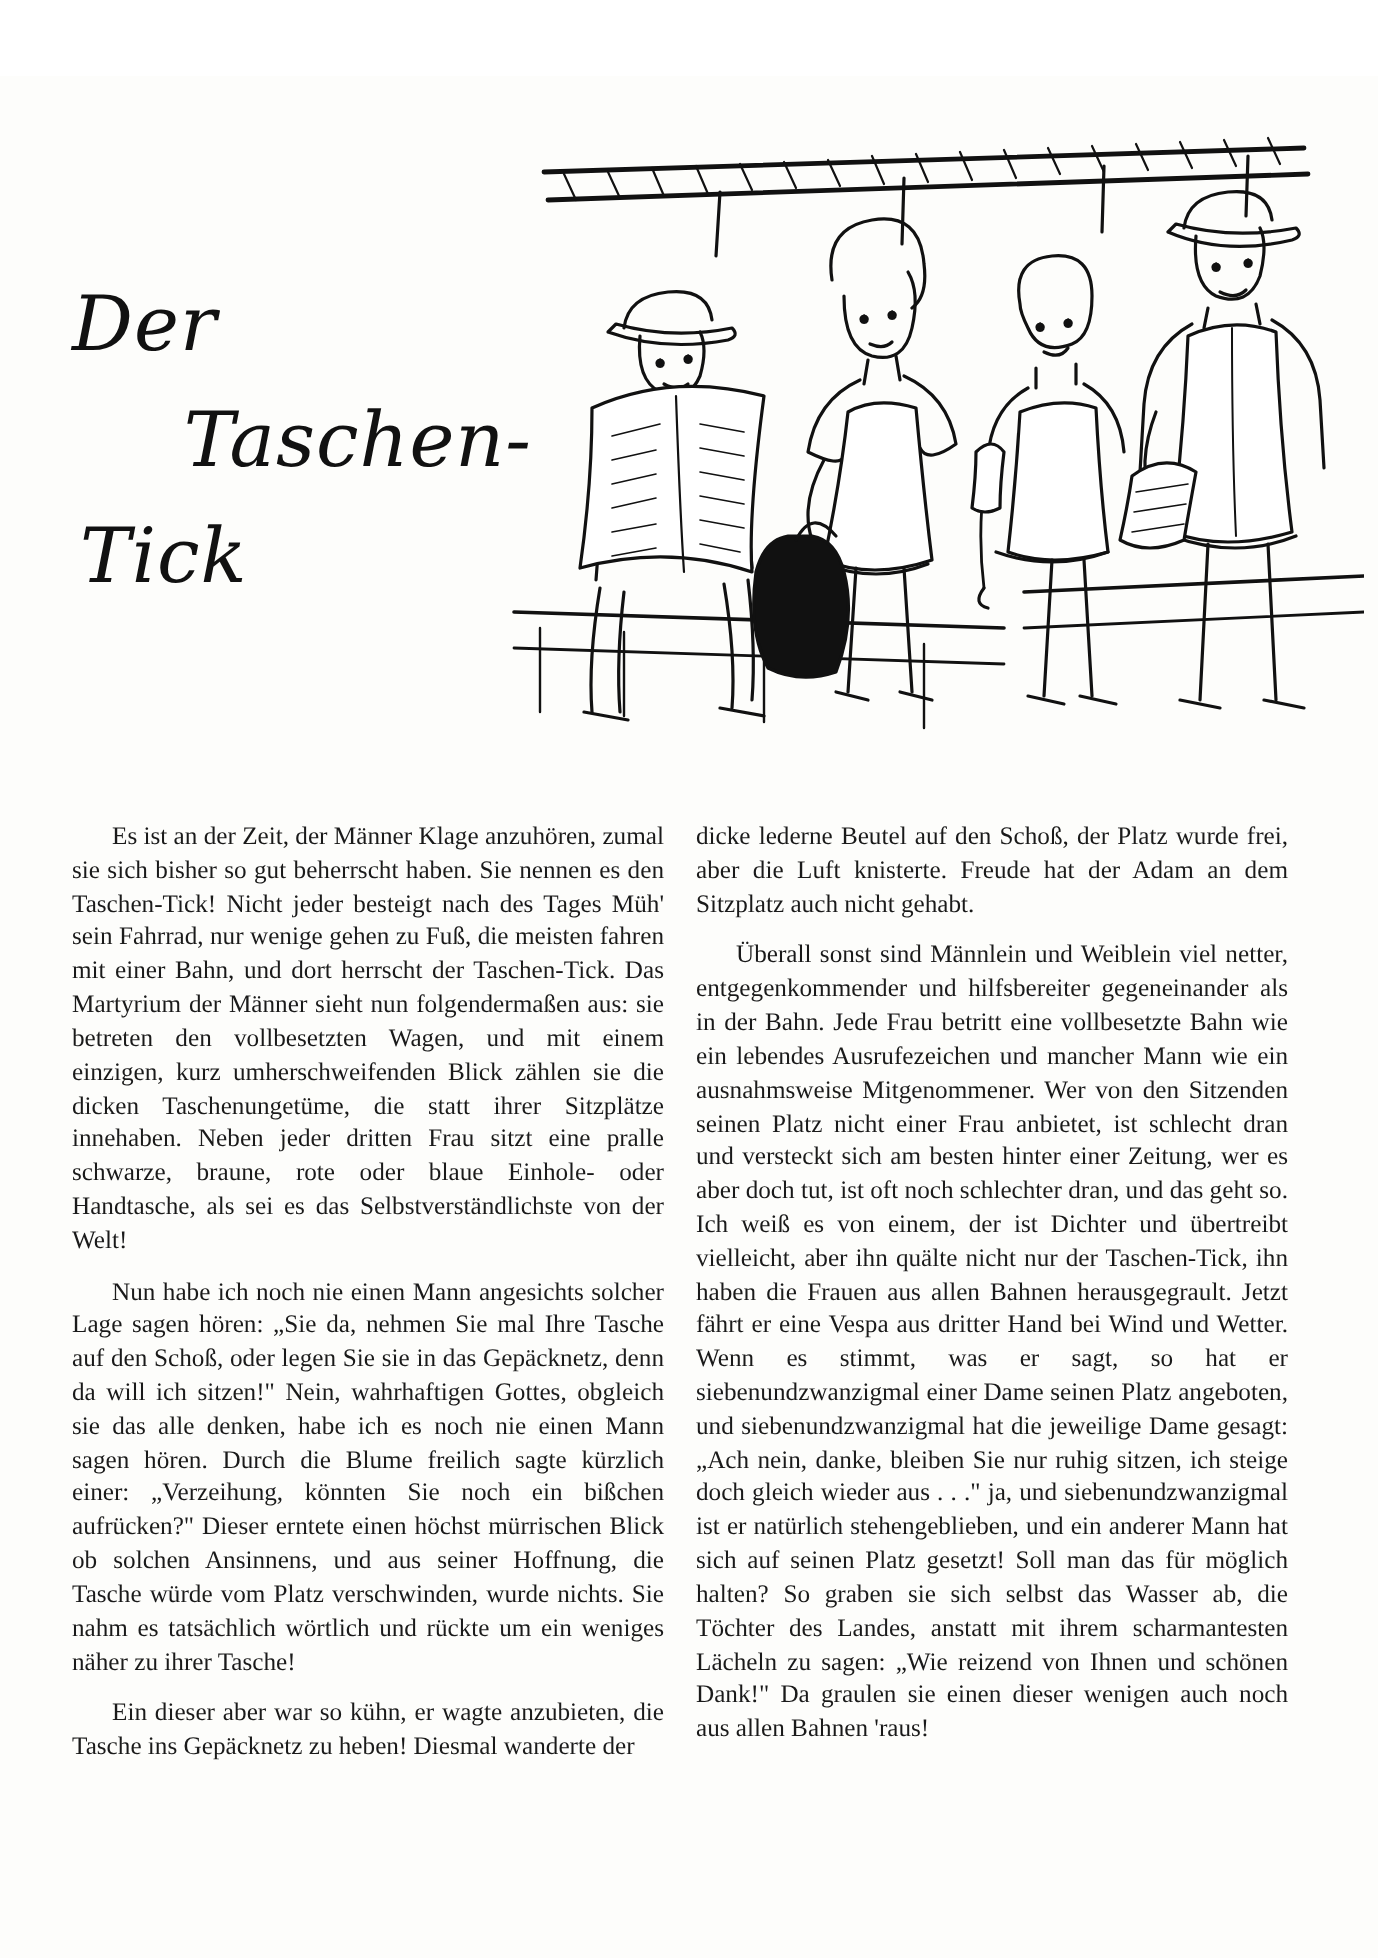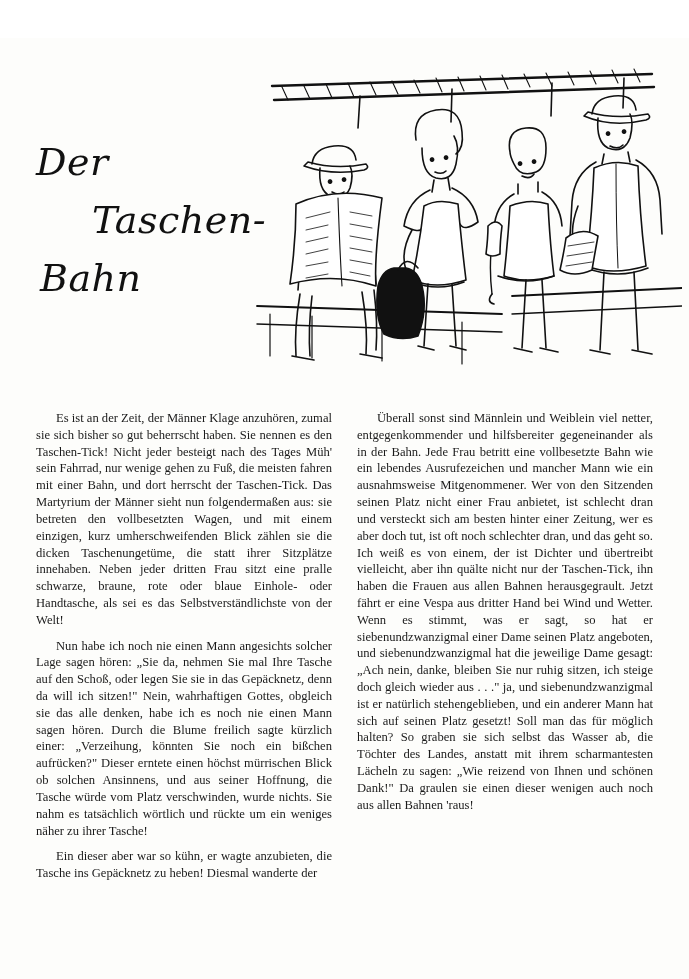--- a/index.html
+++ b/index.html
@@ -49,21 +49,20 @@
   .illus svg { display: block; }
 
   
   .columns {
     position: absolute;
     left: 36px;
     top: 372px;
     width: 617px;
     display: flex;
     gap: 16px;
-    justify-content: space-between;
   }
   .col {
     width: 296px;
     font-size: 12.6px;
     line-height: 1.335;
     text-align: justify;
     text-justify: inter-word;
     hyphens: auto;
   }
   .col p {
@@ -93,21 +92,21 @@
   }
 </style>
 </head>
 <body>
 
 <div class="page">
 
   <div class="title">
     <span class="tl tl1">Der</span>
     <span class="tl tl2">Taschen-</span>
-    <span class="tl tl3">Bahn</span>
+    <span class="tl tl3">Tick</span>
   </div>
 
   <div class="illus">
     <svg width="430" height="330" viewBox="0 0 430 330" fill="none" stroke="#111" stroke-width="1.6" stroke-linecap="round" stroke-linejoin="round">
 
       <g>
         <path d="M20 30 L400 18" stroke-width="2.4"></path>
         <path d="M22 44 L402 31" stroke-width="2.4"></path>
         <path d="M30 31 L36 44 M52 30 L58 43 M74 28 L80 42 M96 27 L102 41 M118 26 L124 39 M140 25 L146 38 M162 24 L168 37 M184 22 L190 36 M206 21 L212 35 M228 20 L234 34 M250 19 L256 33 M272 18 L278 31 M294 17 L300 30 M316 16 L322 29 M338 15 L344 28 M360 14 L366 27 M382 13 L388 26" stroke-width="1.1"></path>
       </g>
@@ -215,19 +214,20 @@
     </svg>
   </div>
 
   <div class="columns">
     <div class="col">
       <p class="indent">Es ist an der Zeit, der Männer Klage anzuhören, zumal sie sich bisher so gut beherrscht haben. Sie nennen es den Taschen-Tick! Nicht jeder besteigt nach des Tages Müh' sein Fahrrad, nur wenige gehen zu Fuß, die meisten fahren mit einer Bahn, und dort herrscht der Taschen-Tick. Das Martyrium der Männer sieht nun folgendermaßen aus: sie betreten den vollbesetzten Wagen, und mit einem einzigen, kurz umherschweifenden Blick zählen sie die dicken Taschenungetüme, die statt ihrer Sitzplätze innehaben. Neben jeder dritten Frau sitzt eine pralle schwarze, braune, rote oder blaue Einhole- oder Handtasche, als sei es das Selbstverständlichste von der Welt!</p>
       <p class="indent">Nun habe ich noch nie einen Mann angesichts solcher Lage sagen hören: „Sie da, nehmen Sie mal Ihre Tasche auf den Schoß, oder legen Sie sie in das Gepäcknetz, denn da will ich sitzen!" Nein, wahrhaftigen Gottes, obgleich sie das alle denken, habe ich es noch nie einen Mann sagen hören. Durch die Blume freilich sagte kürzlich einer: „Verzeihung, könnten Sie noch ein bißchen aufrücken?" Dieser erntete einen höchst mürrischen Blick ob solchen Ansinnens, und aus seiner Hoffnung, die Tasche würde vom Platz verschwinden, wurde nichts. Sie nahm es tatsächlich wörtlich und rückte um ein weniges näher zu ihrer Tasche!</p>
       <p class="indent">Ein dieser aber war so kühn, er wagte anzubieten, die Tasche ins Gepäcknetz zu heben! Diesmal wanderte der</p>
     </div>
     <div class="col">
+      <p>dicke lederne Beutel auf den Schoß, der Platz wurde frei, aber die Luft knisterte. Freude hat der Adam an dem Sitzplatz auch nicht gehabt.</p>
       <p class="indent">Überall sonst sind Männlein und Weiblein viel netter, entgegenkommender und hilfsbereiter gegeneinander als in der Bahn. Jede Frau betritt eine vollbesetzte Bahn wie ein lebendes Ausrufezeichen und mancher Mann wie ein ausnahmsweise Mitgenommener. Wer von den Sitzenden seinen Platz nicht einer Frau anbietet, ist schlecht dran und versteckt sich am besten hinter einer Zeitung, wer es aber doch tut, ist oft noch schlechter dran, und das geht so. Ich weiß es von einem, der ist Dichter und übertreibt vielleicht, aber ihn quälte nicht nur der Taschen-Tick, ihn haben die Frauen aus allen Bahnen herausgegrault. Jetzt fährt er eine Vespa aus dritter Hand bei Wind und Wetter. Wenn es stimmt, was er sagt, so hat er siebenundzwanzigmal einer Dame seinen Platz angeboten, und siebenundzwanzigmal hat die jeweilige Dame gesagt: „Ach nein, danke, bleiben Sie nur ruhig sitzen, ich steige doch gleich wieder aus . . ." ja, und siebenundzwanzigmal ist er natürlich stehengeblieben, und ein anderer Mann hat sich auf seinen Platz gesetzt! Soll man das für möglich halten? So graben sie sich selbst das Wasser ab, die Töchter des Landes, anstatt mit ihrem scharmantesten Lächeln zu sagen: „Wie reizend von Ihnen und schönen Dank!" Da graulen sie einen dieser wenigen auch noch aus allen Bahnen 'raus!</p>
     </div>
   </div>
 
   <div class="folio">246</div>
   <div class="rule"></div>
 </div>
 
 </body></html>

